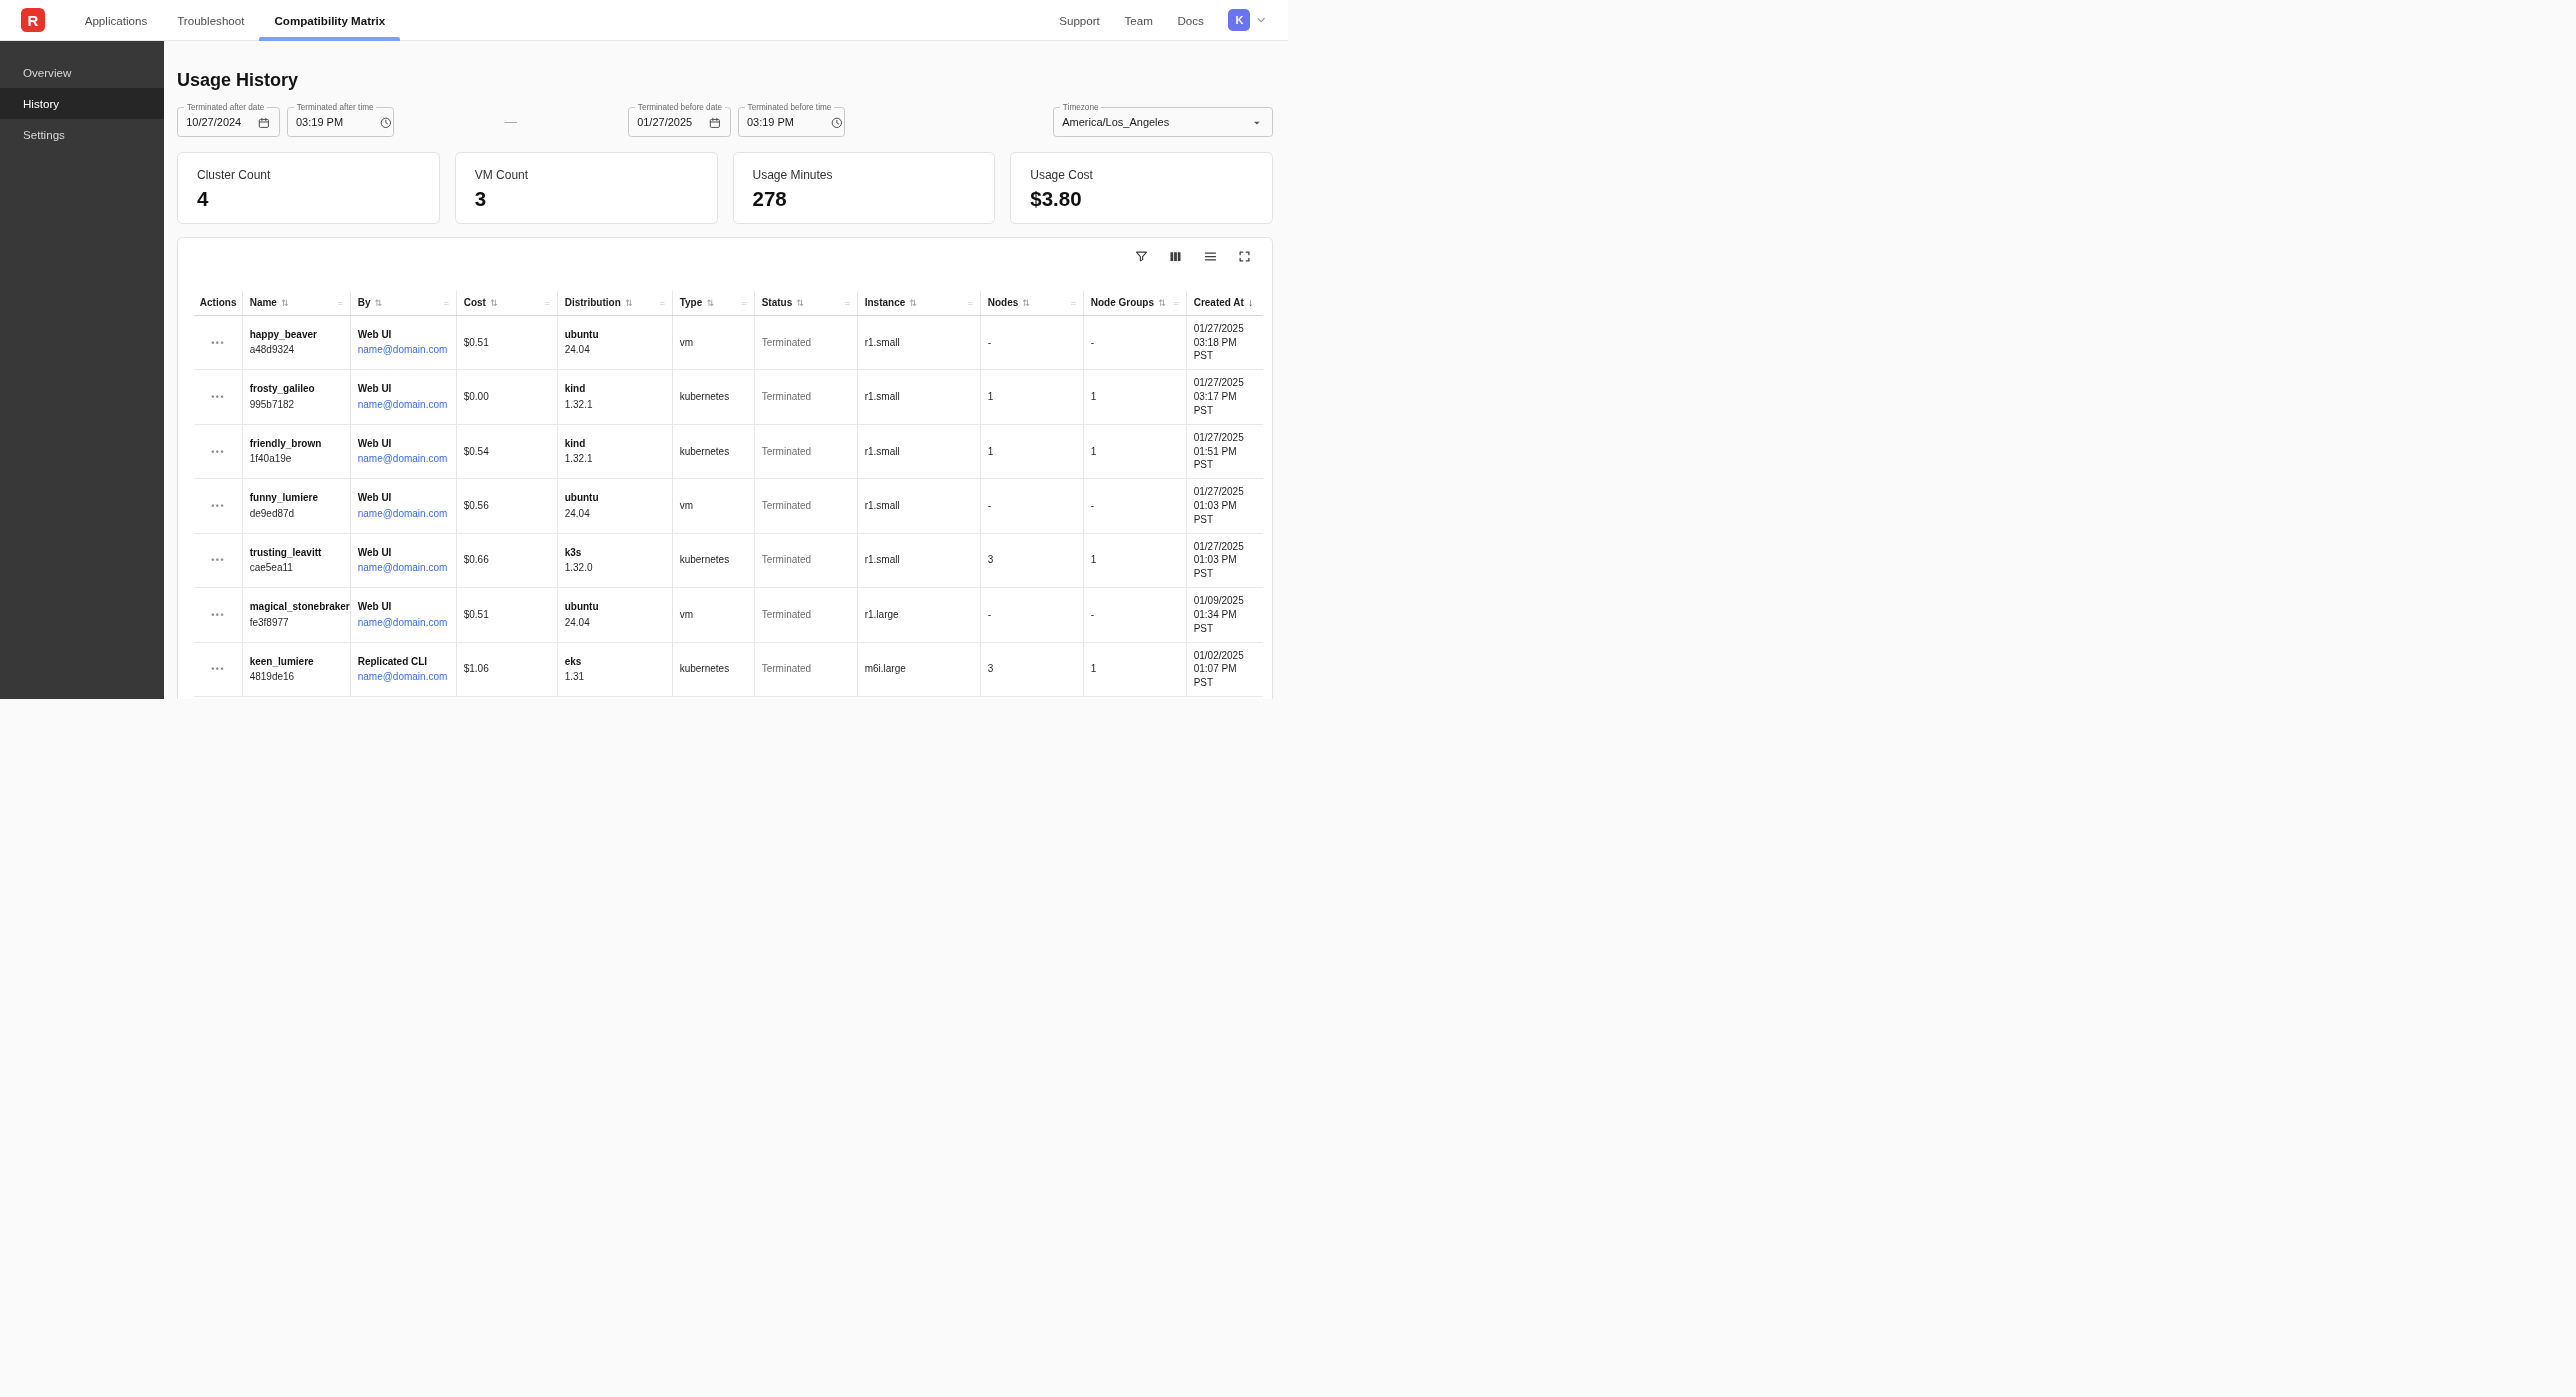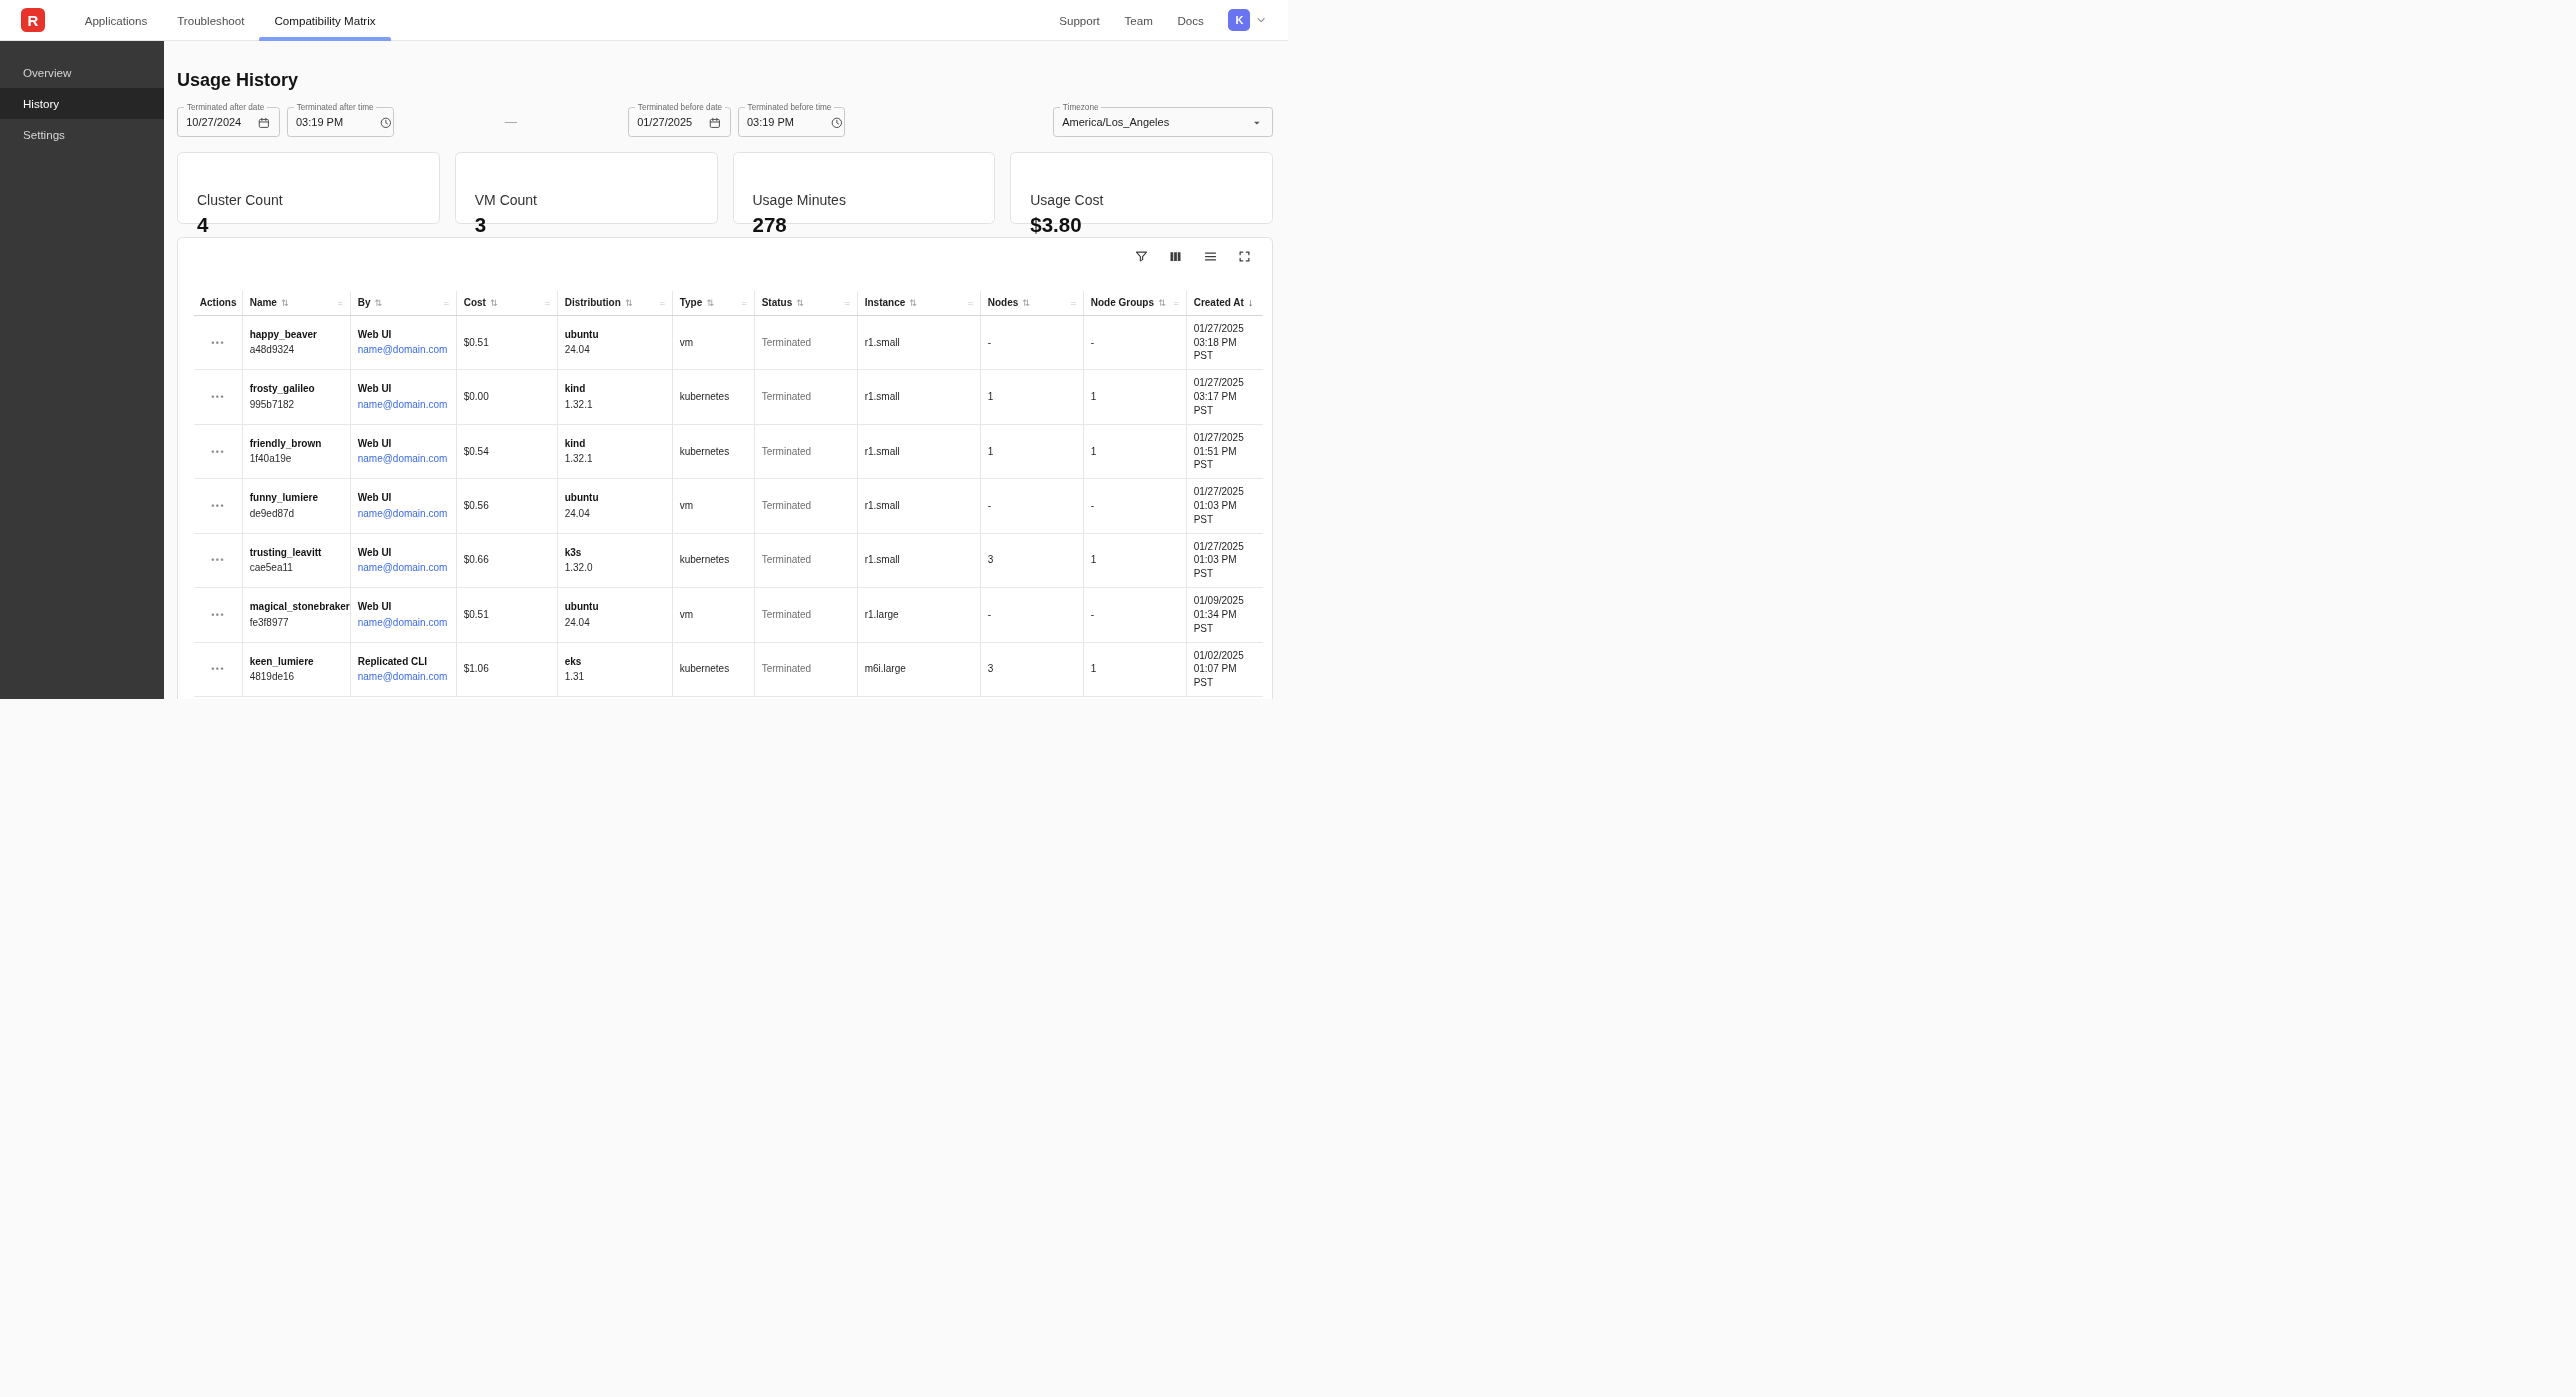--- a/index.html
+++ b/index.html
@@ -7,21 +7,21 @@
   .app { width:1288px; height:699px; overflow:hidden; background:#fafafa; }
 
   
   .navbar { position:relative; display:flex; align-items:center; height:41px; background:#fff;
             border-bottom:0.7px solid #e7e7e7; padding:0 20.5px; }
   .logo { width:24.6px; height:24.6px; background:#e8332a; border-radius:5.5px; color:#fff; font-weight:700;
           font-size:15px; display:flex; align-items:center; justify-content:center; cursor:pointer; flex:none; }
   .nav-left { display:flex; margin-left:24.6px; height:100%; }
   .nav-item { display:flex; align-items:center; padding:0 15px; font-size:11.6px; color:#4f4f4f;
               cursor:pointer; position:relative; white-space:nowrap; }
-  .nav-item.active { color:#141414; font-weight:400; }
+  .nav-item.active { color:#141414; font-weight:700; }
   .nav-item.active::after { content:""; position:absolute; left:0; right:0; bottom:-0.7px; height:3.4px;
               background:#7d9ff8; border-radius:2.1px 2.1px 0 0; }
   .nav-right { margin-left:auto; display:flex; align-items:center; gap:24.6px; font-size:11.6px; color:#4f4f4f; }
   .nav-link { cursor:pointer; white-space:nowrap; }
   .avatar-wrap { display:flex; align-items:center; gap:4.8px; cursor:pointer; }
   .avatar { width:22px; height:22px; border-radius:4.8px; background:#6a74f0; color:#fff; font-weight:700;
             display:flex; align-items:center; justify-content:center; font-size:11px; }
   .chevron svg { display:block; }
 
   
@@ -47,21 +47,21 @@
   .field-icon { margin-left:auto; display:flex; align-items:center; padding-left:6.8px; color:#4a4a4a; }
   .w-date { width:103px; }
   .w-time { width:107px;gap:29px; }
   .w-tz { width:220px; }
   .dash { color:#9e9e9e; font-size:12.3px; margin:0 12.3px; }
   .tz-gap { width:11px; }
 
   
   .stats { display:flex; gap:15px; margin-top:15px; }
   .stat-card { flex:1; background:#fff; border:0.7px solid #e2e2e2; border-radius:5.5px; padding:15px 19px; height:72px; }
-  .stat-label { font-size:14px; color:#333;margin-top:24px; }
+  .stat-label { font-size:12px; color:#333; }
   .stat-value { font-size:20.5px; font-weight:700; color:#111; margin-top:4.8px; }
 
   
   .table-card { background:#fff; border:0.7px solid #e2e2e2; border-radius:5.5px; margin-top:12.3px;
                 padding:9.6px 16.4px 11px; }
   .toolbar { display:flex; justify-content:flex-end; align-items:center; gap:18px; padding:1.4px 2.7px 5.5px; color:#3c3c3c; }
   .tool-btn { width:16.4px; height:16.4px; cursor:pointer; display:flex; align-items:center; justify-content:center; }
 
   table { border-collapse:collapse; table-layout:fixed; width:100%; font-size:10px; color:#1e1e1e;margin-top:20px; }
   th { text-align:left; font-weight:700; padding:5.5px 6.8px; border-right:0.7px solid #e6e6e6;

